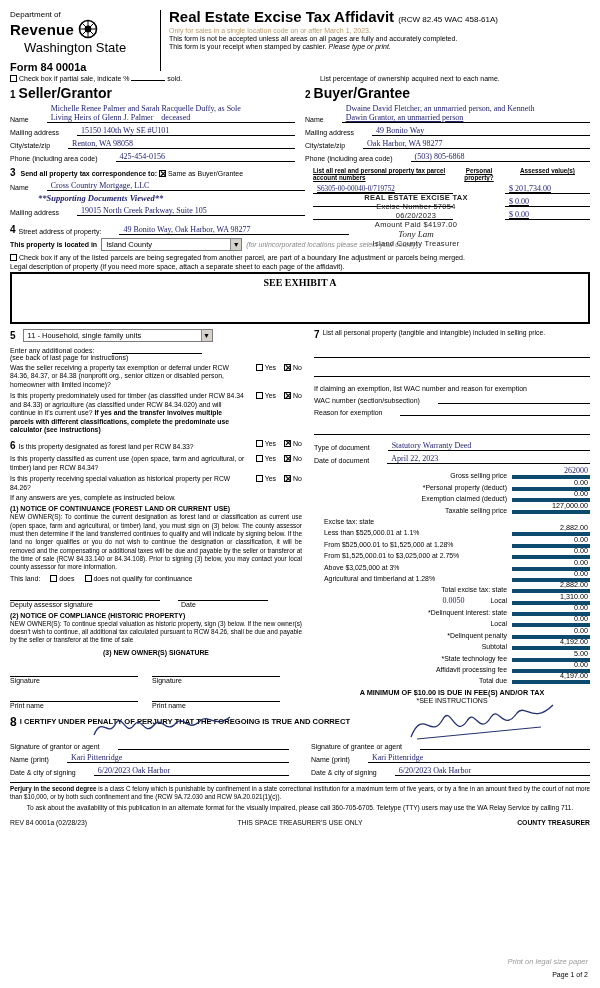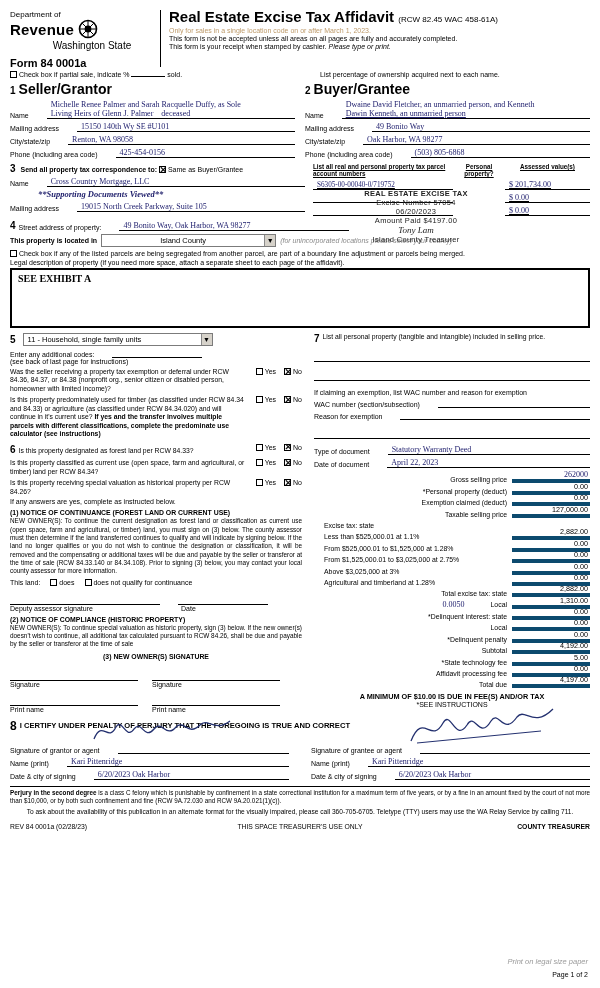--- a/index.html
+++ b/index.html
@@ -6,21 +6,21 @@
   html,body { background:#d8d8d8; }
   body { width:600px; font-family:"Liberation Sans", sans-serif; }
   .page { width:600px; height:988px; background:#fff; padding:8px 10px 4px 10px; position:relative; color:#000; overflow:hidden; font-size:7px; }
 
   
   .hdr { display:flex; align-items:flex-start; margin-bottom:2px; }
   .logo-block { width:150px; padding-top:2px; }
   .dept-of { font-size:8px; }
   .rev-row { display:flex; align-items:center; gap:4px; }
   .revenue { font-size:15px; font-weight:bold; letter-spacing:0.2px; }
-  .wastate { font-size:10px; margin-left:14px;text-align:center; }
+  .wastate { font-size:13px; margin-left:14px; }
   .form-no { font-size:11px; font-weight:bold; margin-top:6px; }
   .vrule { width:1px; background:#000; align-self:stretch; margin:2px 8px 2px 0; }
   .title-block { flex:1; }
   .title { font-size:15px; font-weight:bold; }
   .title .rcw { font-size:8px; font-weight:normal; }
   .notice-orange { color:#bd9a6a; font-size:7px; margin-top:2px; }
   .notice { font-size:7px; margin-top:1px; }
 
   
   .b { font-weight:bold; }
@@ -54,21 +54,21 @@
   .p-row { display:flex; align-items:flex-end; height:13px; }
   .p-row .c1 { width:140px; border-bottom:1px solid #000; }
   .p-row .c2 { width:52px; }
   .p-row .c3 { flex:1; border-bottom:1px solid #000; text-align:left; }
   .stamp-box { position:absolute; left:18px; top:26px; width:170px; text-align:center; color:#222; }
   .stamp-box .sl { font-size:7.5px; letter-spacing:0.3px; }
   .stamp-box .sig-serif { font-family:"Liberation Serif", serif; font-style:italic; font-size:9px; }
   .docs-stamp { font-family:"Liberation Serif", serif; font-style:italic; font-weight:bold; color:#23236e; font-size:8.5px; margin:2px 0 0 28px; }
 
   
-  .exhibit { border:2px solid #000; height:60px; margin-top:2px; padding:3px 6px; }
+  .exhibit { border:2px solid #000; height:52px; margin-top:2px; padding:3px 6px;text-align:center; }
   .exhibit .ex-text { font-family:"Liberation Serif", serif; font-weight:bold; font-size:10px; }
 
   
   .main-cols { display:flex; gap:12px; margin-top:5px; }
   .mc-left { width:292px; }
   .mc-right { flex:1; }
   .q-row { display:flex; margin-top:3px; }
   .q-text { flex:1; font-size:6.8px; line-height:1.25; }
   .small-p { font-size:6.4px; line-height:1.3; text-align:justify; margin-top:1px; }
   .n-title { font-weight:bold; font-size:6.9px; margin-top:4px; }
@@ -168,21 +168,21 @@
           <span class="lbl">Phone (including area code)</span>
           <span class="fline"><span class="fill">425-454-0156</span></span>
         </div>
     </div>
     <div class="col-half">
       <div><span class="sec-num">2</span><span class="sec-title">Buyer/Grantee</span></div>
       <div class="frow">
           <span class="lbl">Name</span>
         <span class="fline">
           <div class="fill">Dwaine David Fletcher, an unmarried person, and Kenneth</div>
-          <div class="fill" style="text-decoration:underline;">Dawin Kenneth, an unmarried person</div>
+          <div class="fill" style="text-decoration:underline;">Dawin Grantor, an unmarried person</div>
         </span>
       </div>
       <div class="frow">
           <span class="lbl">Mailing address</span>
           <span class="fline"><span class="fill">49 Bonito Way</span></span>
         </div>
       <div class="frow">
           <span class="lbl">City/state/zip</span>
           <span class="fline"><span class="fill">Oak Harbor, WA 98277</span></span>
         </div>
@@ -244,21 +244,21 @@
   </div>
 
   <div style="margin-top:4px;">
     <div class="frow" style="margin-top:0;">
       <span class="sec-num">4</span>
       <span class="lbl">Street address of property:</span>
       <span class="fline" style="flex:0 0 230px;"><span class="fill">49 Bonito Way, Oak Harbor, WA 98277</span></span>
     </div>
     <div style="display:flex; align-items:center; margin-top:3px; gap:4px;">
       <span class="lbl b">This property is located in</span>
-      <span class="select" style="width:175px;text-align:center;">
+      <span class="select" style="width:141px;">
         <span class="sel-val">Island County</span>
         <span class="sel-arrow">▼</span>
       </span>
       <span class="lbl gray i">(for unincorporated locations please select your county)</span>
     </div>
     <div style="margin-top:3px;">
       <span class="cb"></span>
       <span class="lbl">Check box if any of the listed parcels are being segregated from another parcel, are part of a boundary line adjustment or parcels being merged.</span>
     </div>
     <div class="lbl" style="margin-top:2px;">Legal description of property (if you need more space, attach a separate sheet to each page of the affidavit).</div>

